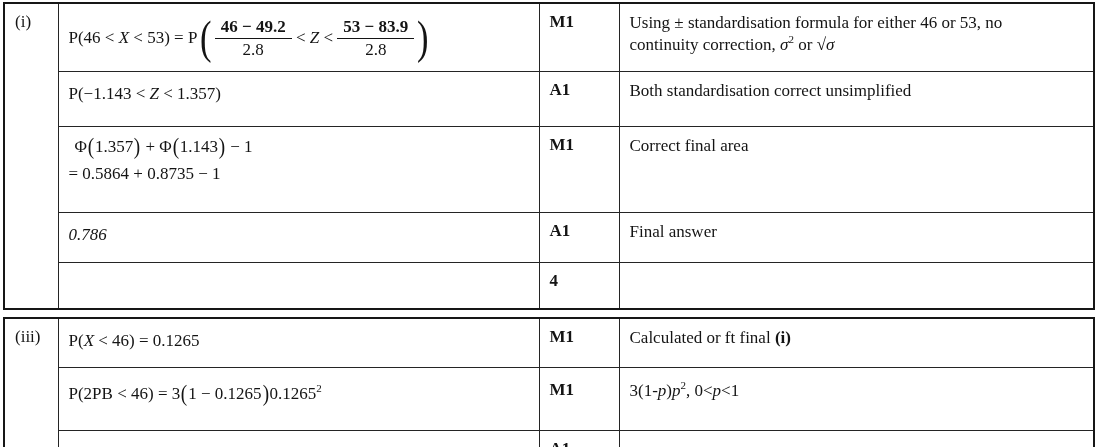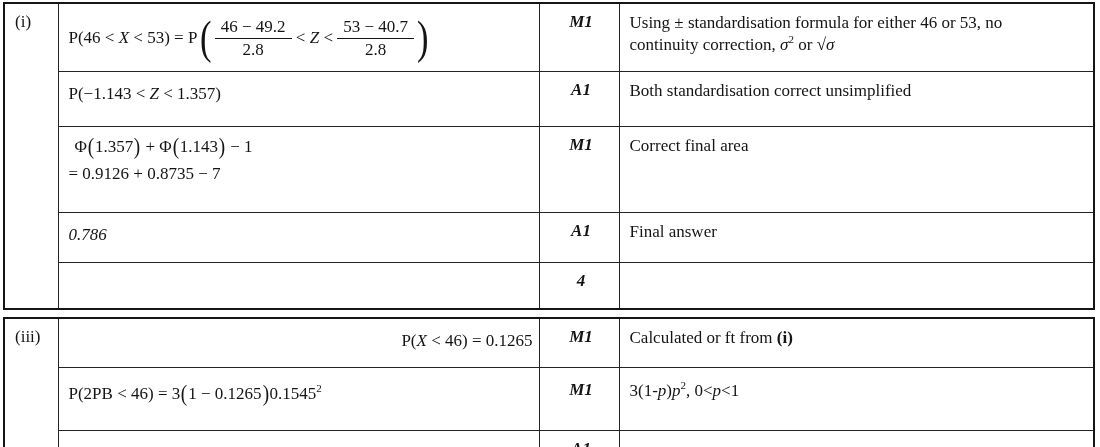--- a/index.html
+++ b/index.html
@@ -12,31 +12,31 @@
     border-collapse:collapse; table-layout:fixed; width:1090px;
     border:2.2px solid #161616; background:#fff;
   }
   table.ms td {
     border:1.6px solid #242424; vertical-align:top; overflow:hidden;
     font-size:17px; padding:8px 6px 4px 10px;
   }
   .gap { height:7px; }
   td.c-label { padding-left:7px; padding-top:9px; }
   td.c-work  { padding-left:13px; line-height:1.6; }
-  td.c-mark  { text-align:center; padding-right:17px; font-weight:bold; padding-top:9px;font-style:italic; }
+  td.c-mark  { text-align:left; padding-right:17px; font-weight:bold; padding-top:9px; }
   td.c-comm  { padding-left:10px; line-height:1.32; padding-top:9px;margin-top:36px; }
   .it { font-style:italic; }
   .b  { font-weight:bold; }
   sup { font-size:11px; line-height:0; }
   
   .fx { display:flex; align-items:center; height:58px; }
   .fx .t { white-space:pre; }
   .bp { font-size:46px; line-height:1; font-weight:400; transform:scaleX(.75); margin:0 1px; }
   .frac { text-align:center; line-height:1.15; }
-  .frac .num { display:block; padding:0 6px 1px; border-bottom:1.5px solid #141414; }
+  .frac .num { display:block; padding:0 6px 1px; border-bottom:1.5px solid #141414;font-weight:bold; }
   .frac .den { display:block; padding-top:1px; }
   
   .tp { font-size:24px; line-height:0; vertical-align:-2px; display:inline-block; transform:scaleX(.8); }
   .l1pad { padding-left:6px; }
 </style>
 </head>
 <body>
 
 <div class="page">
 
@@ -59,21 +59,21 @@
               <span class="t"> &lt; 53) = P</span>
           <span class="bp">(</span>
           <span class="frac">
                 <span class="num">46 − 49.2</span>
                 <span class="den">2.8</span>
               </span>
           <span class="t"> &lt; </span>
               <span class="t it">Z</span>
               <span class="t"> &lt; </span>
           <span class="frac">
-                <span class="num">53 − 40.7</span>
+                <span class="num">53 − 83.9</span>
                 <span class="den">2.8</span>
               </span>
           <span class="bp">)</span>
         </div>
       </td>
       <td class="c-mark"><span>M1</span></td>
       <td class="c-comm">
         <div>Using ± standardisation formula for either 46 or 53, no</div>
         <div><span>continuity correction, </span><span class="it">σ</span><sup>2</sup><span> or </span><span>√</span><span class="it">σ</span></div>
       </td>
@@ -81,21 +81,21 @@
     <tr>
       <td class="c-work" style="height:42px;">
         <span><span>P(−1.143 &lt; </span><span class="it">Z</span><span> &lt; 1.357)</span></span>
       </td>
       <td class="c-mark"><span>A1</span></td>
       <td class="c-comm">Both standardisation correct unsimplified</td>
     </tr>
     <tr>
       <td class="c-work" style="height:75px; padding-top:6px;margin-top:8px;">
         <div class="l1pad"><span>Φ</span><span class="tp">(</span><span>1.357</span><span class="tp">)</span><span> + Φ</span><span class="tp">(</span><span>1.143</span><span class="tp">)</span><span> − 1</span></div>
-        <div>= 0.9126 + 0.8735 − 7</div>
+        <div>= 0.5864 + 0.8735 − 1</div>
       </td>
       <td class="c-mark"><span>M1</span></td>
       <td class="c-comm">Correct final area</td>
     </tr>
     <tr>
       <td class="c-work" style="height:37px;font-style:italic;"><span>0.786</span></td>
       <td class="c-mark"><span>A1</span></td>
       <td class="c-comm">Final answer</td>
     </tr>
     <tr>
@@ -113,29 +113,29 @@
         <col style="width:54px">
         <col style="width:481px">
         <col style="width:80px">
         <col style="width:475px">
       </colgroup>
     <tbody>
         <tr>
       <td class="c-label" rowspan="4">
         <span>(iii)</span>
       </td>
-      <td class="c-work" style="height:36px;text-align:right;">
+      <td class="c-work" style="height:36px;">
         <span><span>P(</span><span class="it">X</span><span> &lt; 46) = 0.1265</span></span>
       </td>
       <td class="c-mark"><span>M1</span></td>
-      <td class="c-comm"><span>Calculated or ft from </span><span class="b">(i)</span></td>
+      <td class="c-comm"><span>Calculated or ft final </span><span class="b">(i)</span></td>
     </tr>
     <tr>
       <td class="c-work" style="height:46px; padding-top:12px;">
-        <span><span>P(2PB &lt; 46) = 3</span><span class="tp">(</span><span>1 − 0.1265</span><span class="tp">)</span><span>0.1545</span><sup>2</sup></span>
+        <span><span>P(2PB &lt; 46) = 3</span><span class="tp">(</span><span>1 − 0.1265</span><span class="tp">)</span><span>0.1265</span><sup>2</sup></span>
       </td>
       <td class="c-mark" style="padding-top:12px;"><span>M1</span></td>
       <td class="c-comm" style="padding-top:12px;"><span>3(1-</span><span class="it">p</span><span>)</span><span class="it">p</span><sup>2</sup><span>, 0&lt;</span><span class="it">p</span><span>&lt;1</span></td>
     </tr>
     <tr>
       <td class="c-work" style="height:36px;"><span>0.0419</span></td>
       <td class="c-mark"><span>A1</span></td>
       <td class="c-comm"></td>
     </tr>
 

